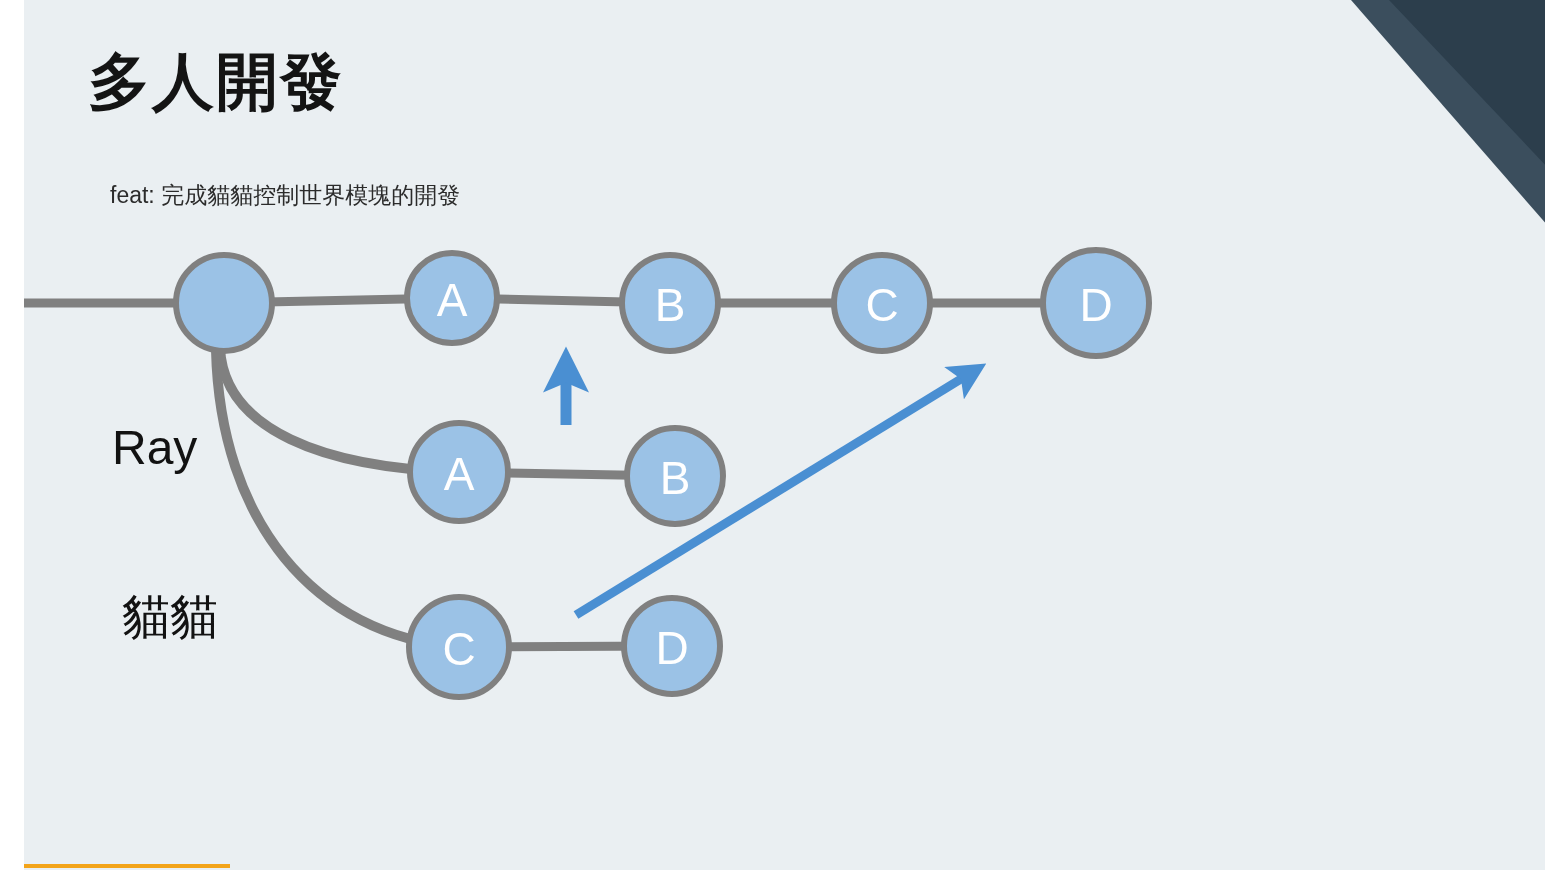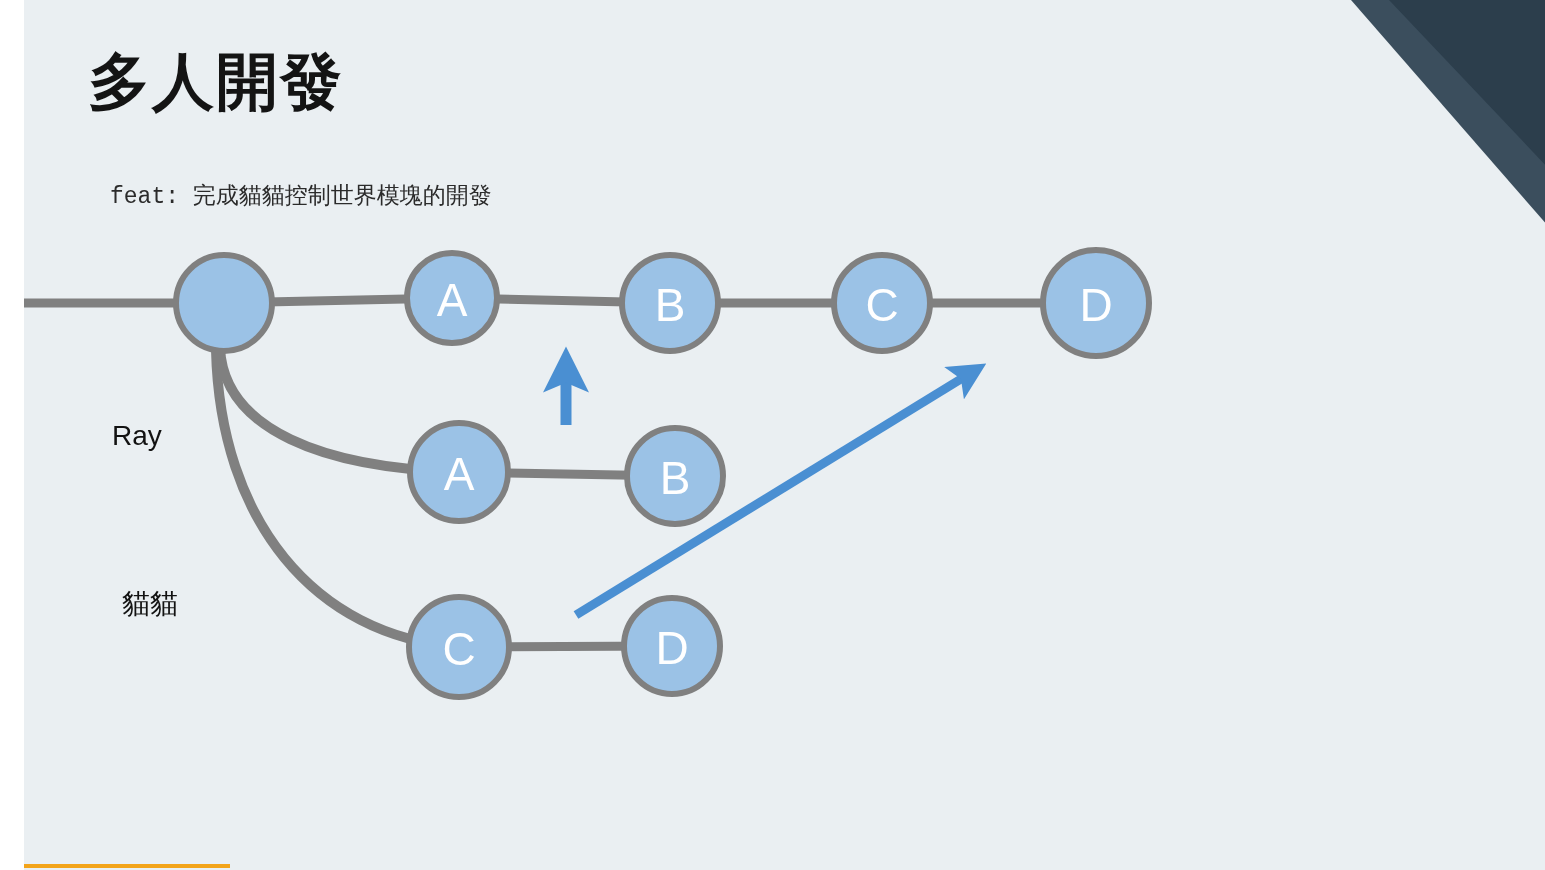--- a/index.html
+++ b/index.html
@@ -38,26 +38,25 @@
     white-space: nowrap;
   }
   
   #slide-subtitle {
     position: absolute;
     left: 86px;
     top: 180px;
     font-size: 23px;
     color: #2b2b2b;
     white-space: nowrap;
-    font-family: Liberation Mono, monospace;
   }
   
   .branch-label {
     position: absolute;
-    font-size: 28px;
+    font-size: 48px;
     color: #121212;
     white-space: nowrap;
   }
   #branch-label-ray { left: 88px; top: 420px; }
   #branch-label-cat { left: 98px; top: 585px; }
   
   #commit-graph {
     position: absolute;
     left: 0;
     top: 0;

